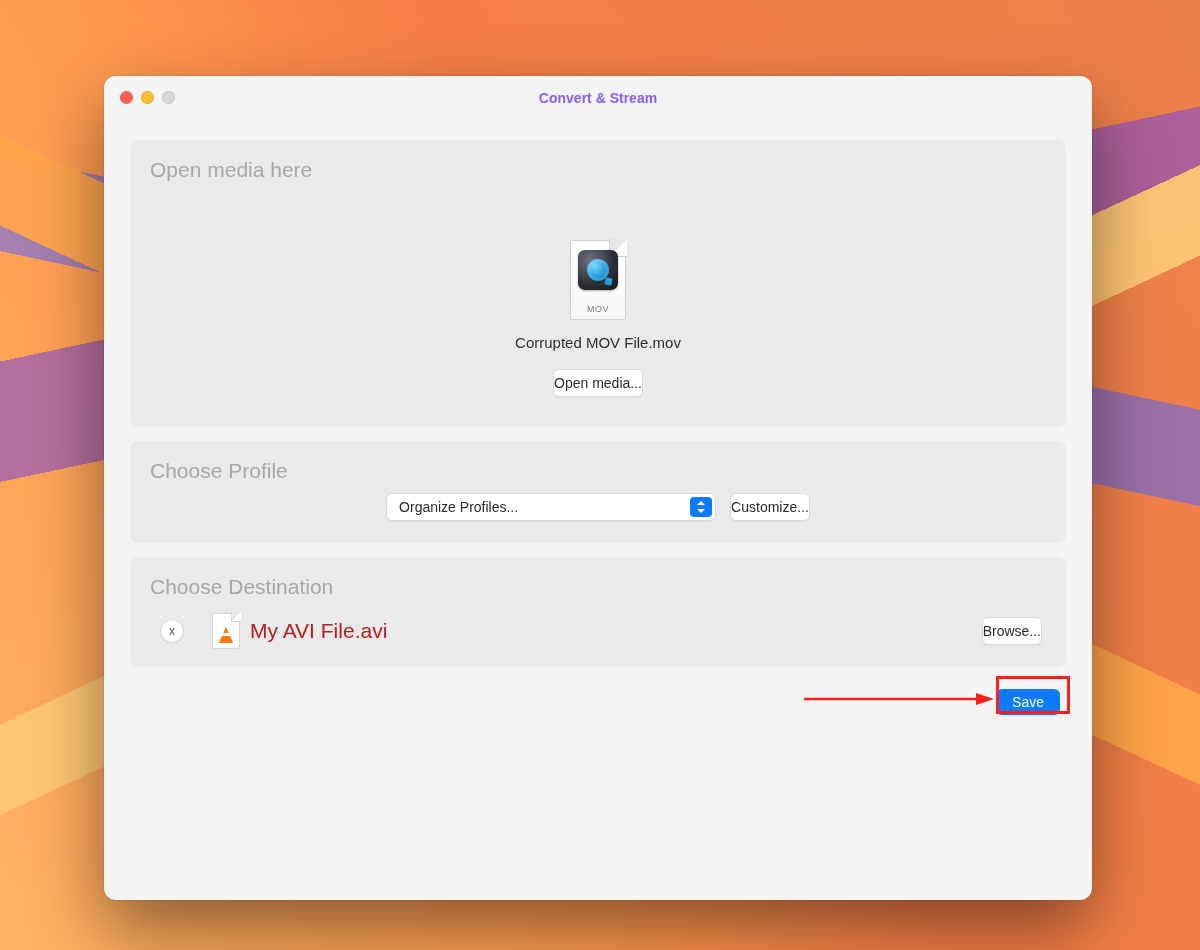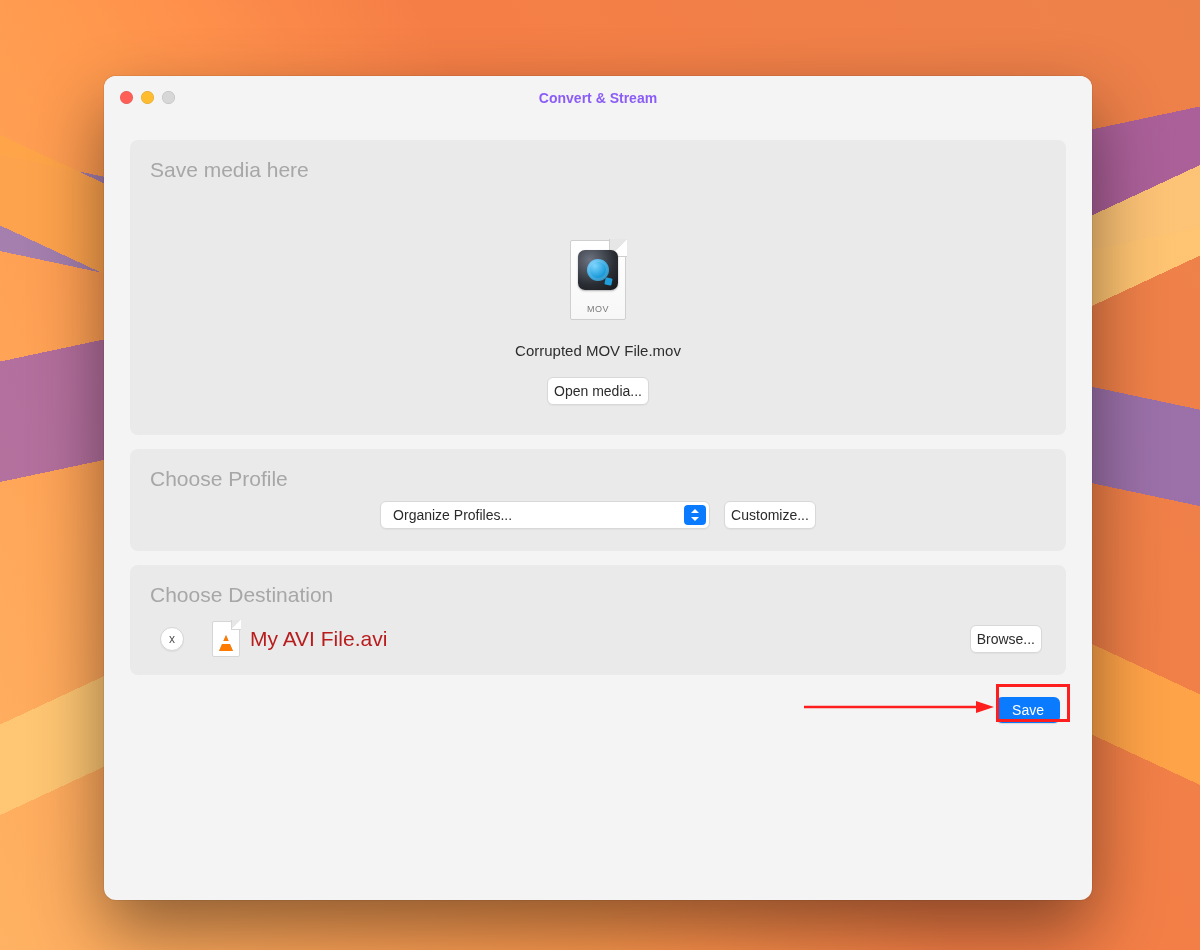--- a/index.html
+++ b/index.html
@@ -82,25 +82,25 @@
   }
   .mov-icon .qt::after {
     content:""; position:absolute; right:6px; bottom:5px; width:7px; height:7px;
     background:#1f9edb; border-radius:1px; transform: rotate(12deg);
   }
   .mov-icon .tag {
     position:absolute; left:0; right:0; bottom:6px; text-align:center;
     font-size:9px; letter-spacing:0.5px; color:#7a7a7a;
   }
 
-  .filename { font-size: 15px; color: #2e2e2e; margin-top: 12px; margin-bottom: 18px; }
+  .filename { font-size: 15px; color: #2e2e2e; margin-top: 4px; margin-bottom: 18px; }
 
   .mac-btn {
     background: #ffffff; border: 1px solid #d8d8d8; border-radius: 6px;
-    padding: 5px 6px; font-size: 14px; color: #2b2b2b;
+    padding: 5px 0; font-size: 14px; color: #2b2b2b;
     box-shadow: 0 1px 1px rgba(0,0,0,0.04);
     cursor: default; user-select: none; white-space: nowrap;
   }
 
   
   .profile-row { display:flex; gap: 14px; justify-content:center; margin-top: 3px; }
   .select {
     position: relative; width: 330px;
     background:#fff; border:1px solid #d8d8d8; border-radius:6px;
     padding: 5px 36px 5px 12px; font-size:14px; color:#2b2b2b;
@@ -166,21 +166,21 @@
       <div class="dot close"></div>
       <div class="dot minimize"></div>
       <div class="dot zoom"></div>
     </div>
     <div class="title">Convert &amp; Stream</div>
   </div>
 
   <div class="body">
 
     <div class="panel dropzone">
-      <h2>Save media here</h2>
+      <h2>Open media here</h2>
       <div class="content">
         <div class="mov-icon">
           <div class="page"></div>
             <div class="fold"></div>
           <div class="qt"></div>
           <div class="tag">MOV</div>
         </div>
         <div class="filename">Corrupted MOV File.mov</div>
         <div class="mac-btn">Open media...</div>
       </div>

